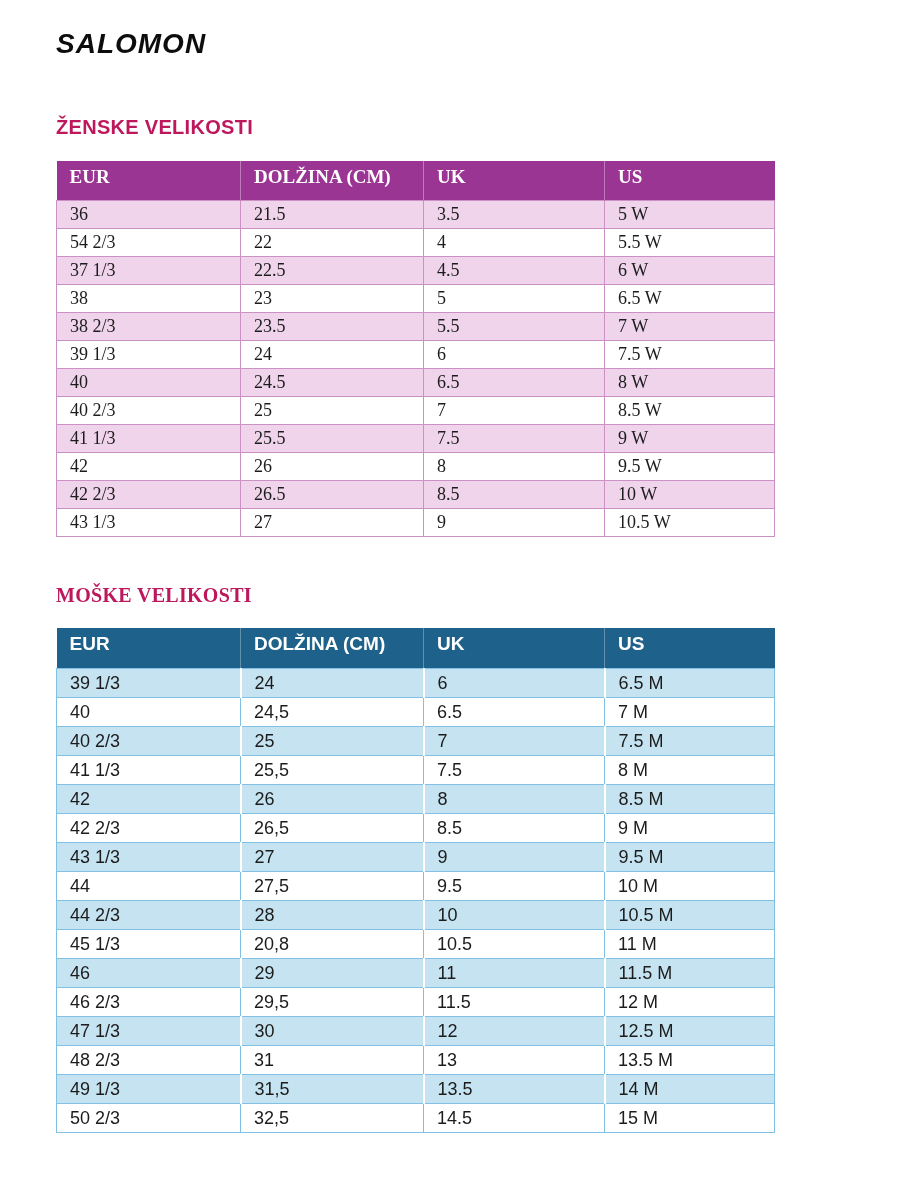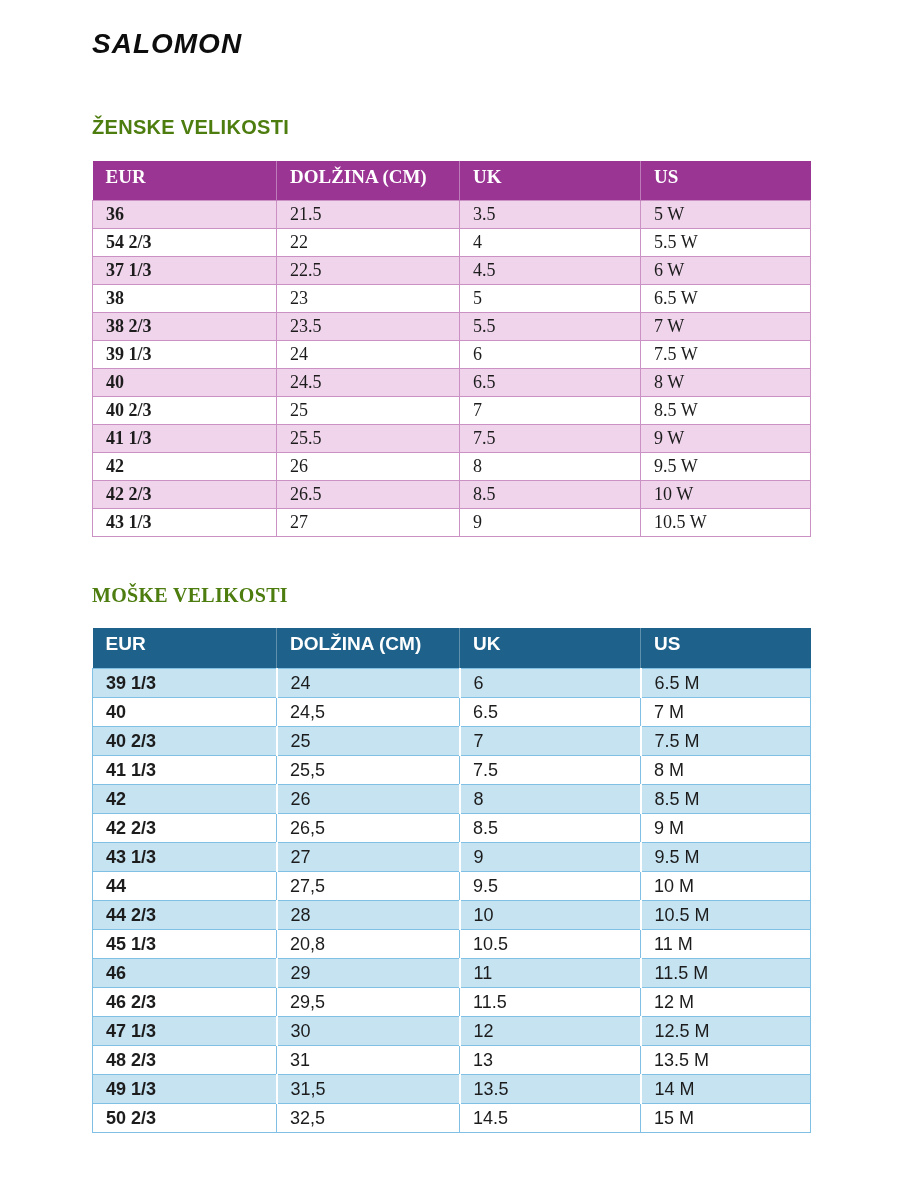--- a/index.html
+++ b/index.html
@@ -8,37 +8,37 @@
   }
   body {
     width: 900px;
     height: 1200px;
     background: var(--page-bg, #ffffff);
     color: var(--text, #1c1c1c);
     font-family: "Liberation Sans", sans-serif;
     overflow: hidden;
   }
   .content {
-    margin-left: 92px;
+    margin-left: 56px;
     width: 718px;
   }
   .logo {
     padding-top: 28px;
     font-family: "Liberation Sans", sans-serif;
     font-size: 28px;
     font-weight: bold;
     font-style: italic;
     letter-spacing: 1px;
     color: #0d0d0d;
   }
   .section-title {
     font-size: 20px;
     font-weight: bold;
     letter-spacing: 0.3px;
-    color: #4d7c0f;
+    color: #be185d;
   }
   .section-title.women { margin-top: 56px; }
   .section-title.men   { margin-top: 47px; font-family: Liberation Serif, serif; }
 
   table {
     width: 718px;
     border-collapse: collapse;
     table-layout: fixed;
   }
   #women { margin-top: 22px; }
@@ -46,21 +46,21 @@
 
   th {
     text-align: left;
     color: var(--header-text, #ffffff);
     padding: 0 0 8px 13px;
     font-weight: bold;
   }
   td {
     padding: 0 0 0 13px;
   }
-  td:first-child { font-weight: bold; }
+  td:first-child { font-weight: normal; }
 
   
   #women th {
     background: var(--women-header-bg, #9b3594);
     height: 31px;
     font-family: "Liberation Serif", serif;
     font-size: 19px;
   }
   #women th:not(:last-child) { border-right: 1px solid rgba(255,255,255,0.35); }
   #women td {

